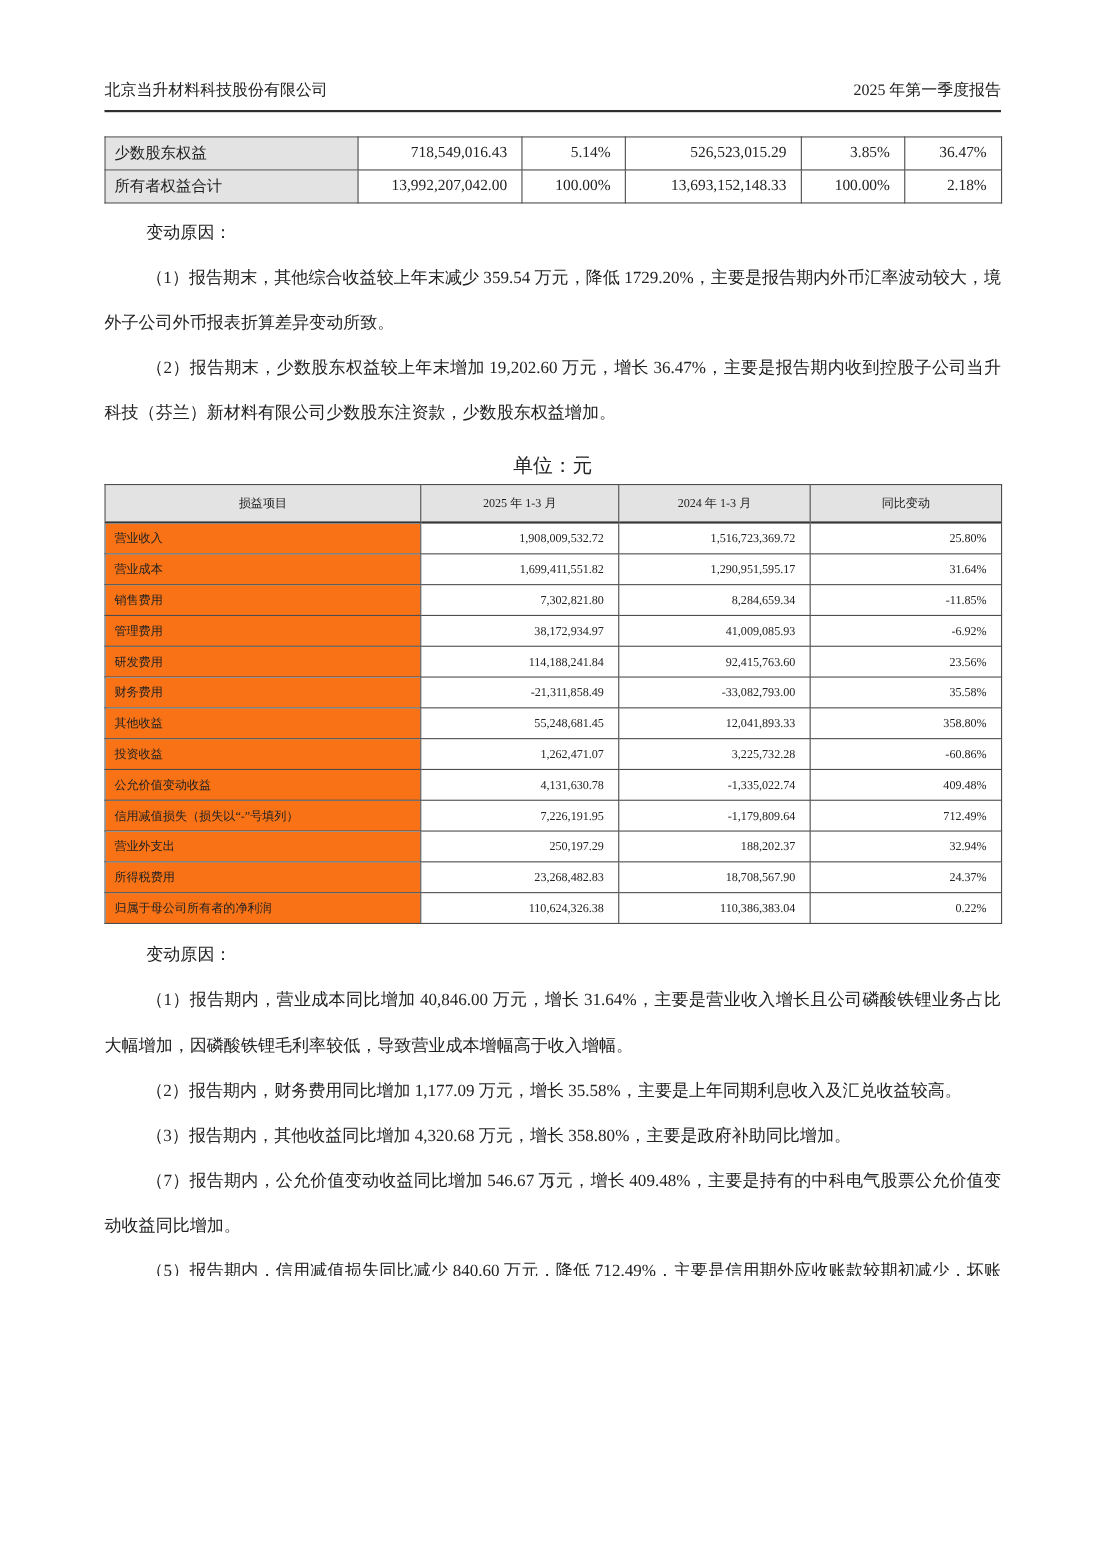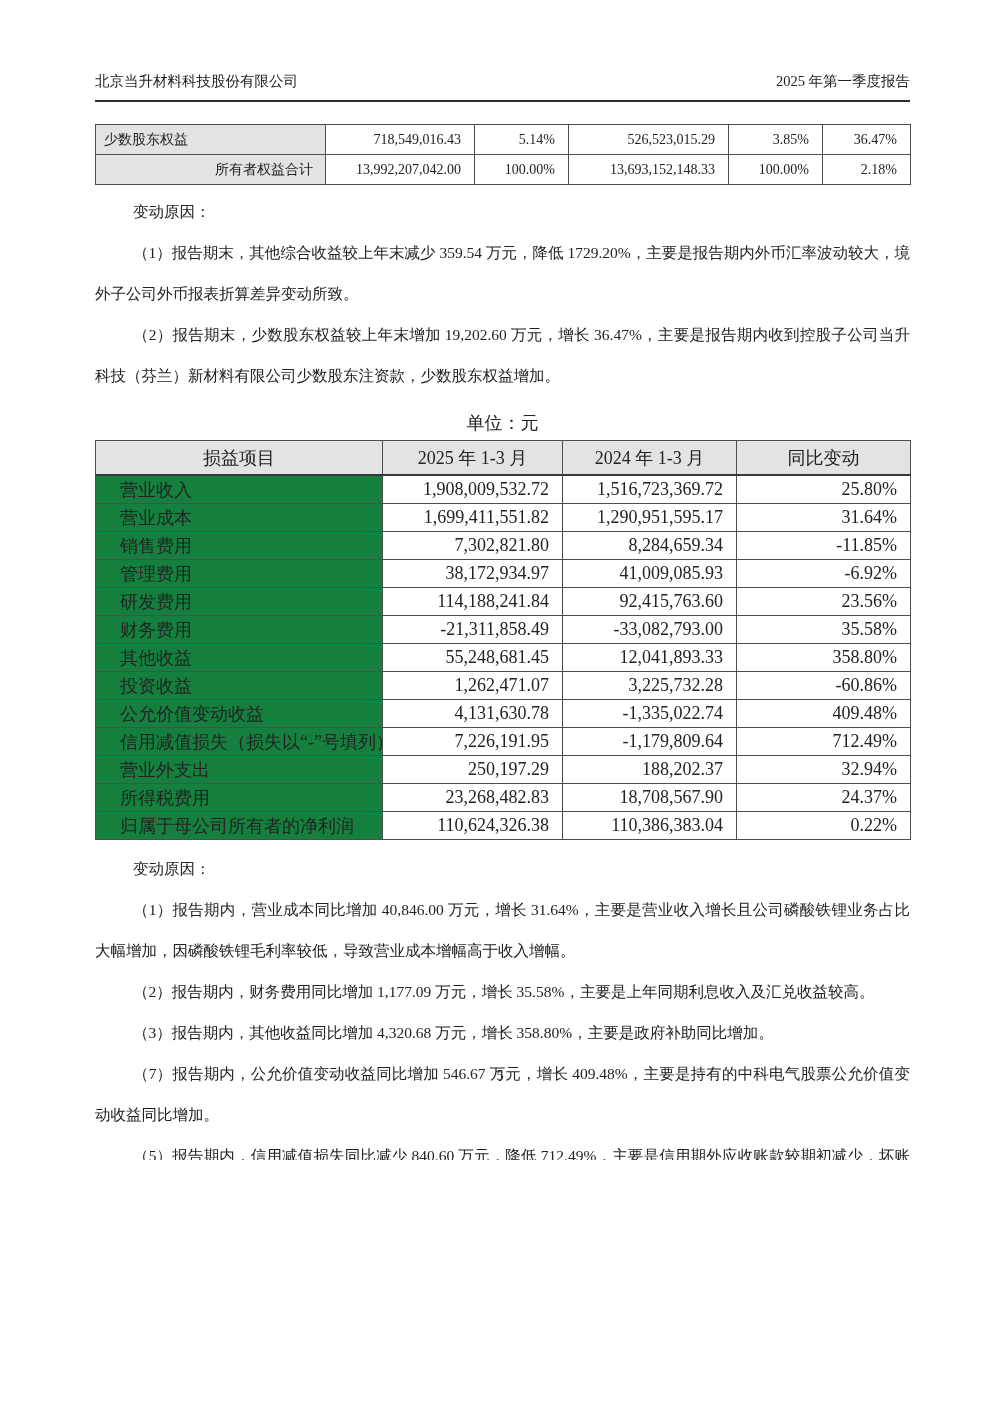--- a/index.html
+++ b/index.html
@@ -17,34 +17,34 @@
   }
   
   table { border-collapse:collapse; width:100%; table-layout:fixed; }
   .equity-table { margin-top:22px; font-size:14px; }
   .equity-table td {
     border:1px solid #4d4d4d; height:29px; padding:0 12px 0 8px;
     overflow:hidden; white-space:nowrap;
   }
   .shade { background:#e3e3e3; }
   td.num, .pl-table td.num { text-align:right; padding-right:13px; }
-  td.ctr { text-align:right; }
+  td.ctr { text-align:left; }
   
   .textblock { margin-top:6px; font-size:15.5px; }
   .textblock p { margin:0; line-height:41px; text-indent:2.45em; text-align:justify; }
   .section-heading { margin:0; line-height:41px; font-size:15.5px; text-indent:0; }
   .unit-line { text-align:center; font-size:18px; line-height:22px; margin:16px 0 6px 0; }
   
-  .pl-table { font-size:18px; }
+  .pl-table { font-size:11px; }
   .pl-table th {
     background:#e3e3e3; border:1px solid #4d4d4d; border-bottom:2px solid #383838;
     height:31px; font-weight:normal; text-align:center;
   }
   .pl-table td { border:1px solid #4d4d4d; height:25px; overflow:hidden; white-space:nowrap; }
-  .pl-table td.lbl { background:#15803d; padding-left:24px; }
+  .pl-table td.lbl { background:#f97316; padding-left:8px; }
   
   .page-number {
     position:absolute; left:0; right:0; bottom:76px;
     text-align:center; font-size:14.5px; color:#333333;
   }
 </style>
 </head>
 <body>
 
 <div class="page">

